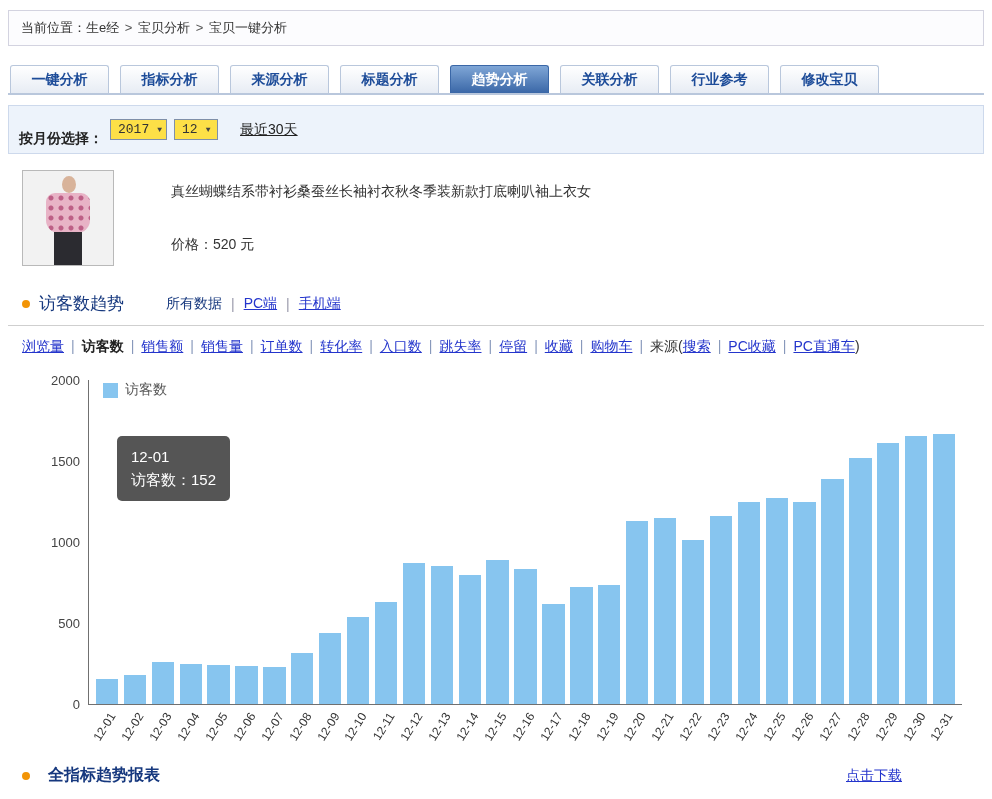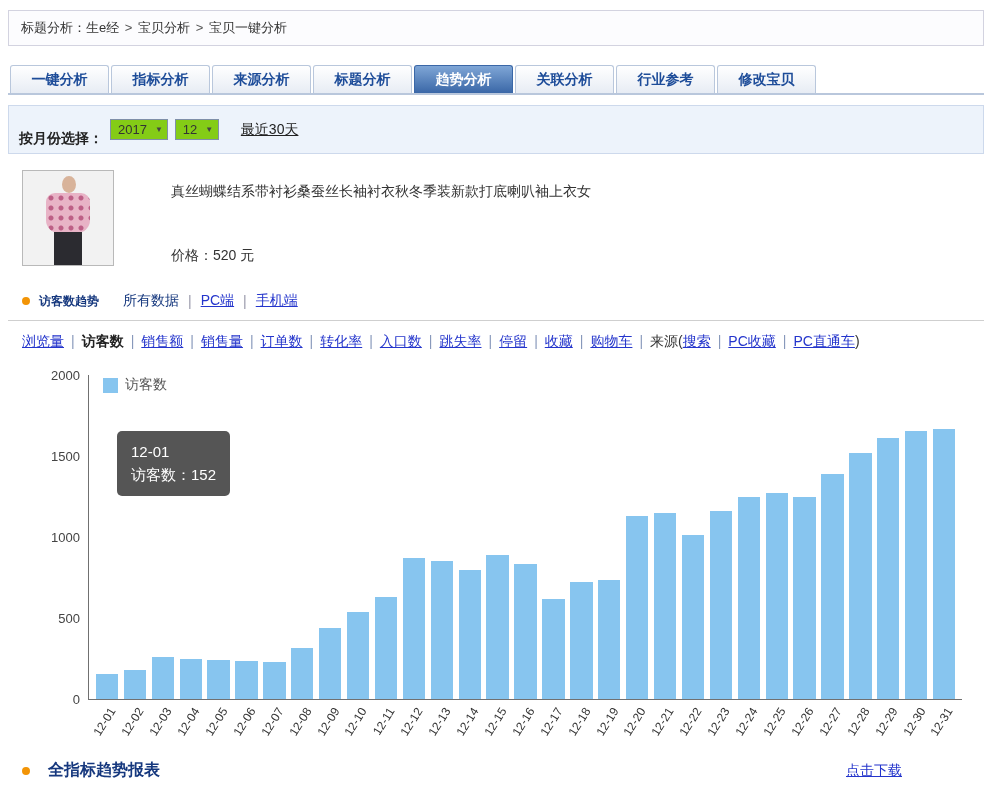--- a/index.html
+++ b/index.html
@@ -17,44 +17,44 @@
   
   .breadcrumb-bar{
     margin:10px 8px 0;border:1px solid #d3d3e0;background:#fcfcfe;
     padding:8px 12px;font-size:13px;color:#333;
   }
   .bc-item{cursor:pointer;}
   .bc-sep{color:#555;margin:0 2px;}
 
   
   .tabs-row{
-    margin:19px 8px 0;display:flex;gap:2px;
+    margin:19px 8px 0;display:flex;gap:11px;
     border-bottom:2px solid #b9c7dc;padding-left:2px;
   }
   .tab{
     width:99px;height:28px;line-height:27px;text-align:center;
     font-size:14px;font-weight:bold;color:#1d4c99;cursor:pointer;
     background:linear-gradient(#ffffff,#e7ecf4);
     border:1px solid #b9c7dc;border-bottom:none;border-radius:3px 3px 0 0;
   }
   .tab.active{
     background:linear-gradient(#7fa6d6,#3a67a7);
     color:#fff;border-color:#3a67a7;
   }
 
   
   .month-bar{
     margin:10px 8px 0;background:#edf3fb;border:1px solid #cdd9ec;
     padding:5px 10px;font-size:14px;display:flex;align-items:center;
   }
   .month-label{font-weight:bold;color:#222;margin-top:19px;}
   .select{
-    display:inline-flex;align-items:center;background:#84cc16;
+    display:inline-flex;align-items:center;background:#fde047;
     border:1px solid #7f8fa9;margin-left:7px;padding:2px 4px 2px 7px;
-    font-size:13px;cursor:pointer;min-width:44px;
+    font-size:13px;cursor:pointer;min-width:44px;font-family:Liberation Mono, monospace;
   }
   .select .arrow{font-size:8px;margin-left:8px;color:#444;}
   .recent-link{
     margin-left:22px;color:#222;text-decoration:underline;cursor:pointer;
   }
 
   
   .product{display:flex;margin:16px 0 0 22px;gap:41px;}
   .product-img{
     width:92px;height:96px;border:1px solid #b9b9b9;background:#f2f2f2;
@@ -63,32 +63,32 @@
   .p-head{position:absolute;top:5px;left:39px;width:14px;height:17px;border-radius:50%;background:#d8b39a;}
   .p-blouse{
     position:absolute;top:22px;left:23px;width:44px;height:40px;
     border-radius:9px 9px 13px 13px;background-color:#e8b3c6;
     background-image:radial-gradient(#bd5f86 2px,transparent 3px);
     background-size:10px 10px;
   }
   .p-pants{position:absolute;top:61px;left:31px;width:28px;height:35px;background:#2b2b30;}
   .product-info{margin-left:16px;padding-top:13px;font-size:14px;color:#333;}
   .product-title{max-width:640px;}
-  .product-price{margin-top:46px;}
+  .product-price{margin-top:35px;}
 
   
   .section-header-wrap{
     margin:26px 8px 0;border-bottom:1px solid #cfcfcf;
     padding:0 0 10px 14px;display:flex;align-items:center;
   }
   .bullet{
     width:6px;height:6px;border:4px solid #f29406;border-radius:50%;
     background:#ffe9c4;flex:none;margin-right:9px;
   }
-  .section-title{font-weight:bold;color:var(--accent);font-size:12px;margin-right:24px;}
+  .section-title{font-weight:normal;color:var(--accent);font-size:17px;margin-right:42px;}
   .scope-links{font-size:14px;display:flex;align-items:center;}
   .scope-active{font-weight:normal;color:var(--accent);cursor:pointer;}
   .link{color:var(--link);text-decoration:underline;cursor:pointer;}
   .sep{color:#99a;margin:0 9px;}
 
   
   .metrics-row{margin:12px 8px 0 22px;font-size:14px;}
   .metric-link{color:var(--link);text-decoration:underline;cursor:pointer;}
   .metric-active{color:#222;font-weight:bold;}
   .metric-sep{color:#8899bb;margin:0 7px;}
@@ -134,21 +134,21 @@
   .footer-note{color:#333;}
   .footer-download{
     color:var(--link);text-decoration:underline;cursor:pointer;
     margin-left:auto;margin-right:82px;flex:none;
   }
 </style>
 </head>
 <body>
 
 <div class="breadcrumb-bar">
-  <span>标题分析：</span><span id="breadcrumb-items"><span class="bc-item">生e经</span><span class="bc-sep"> &gt; </span><span class="bc-item">宝贝分析</span><span class="bc-sep"> &gt; </span><span class="bc-item">宝贝一键分析</span></span>
+  <span>当前位置：</span><span id="breadcrumb-items"><span class="bc-item">生e经</span><span class="bc-sep"> &gt; </span><span class="bc-item">宝贝分析</span><span class="bc-sep"> &gt; </span><span class="bc-item">宝贝一键分析</span></span>
 </div>
 
 <div class="tabs-row" id="tabs">
     <div class="tab">一键分析</div>
     <div class="tab">指标分析</div>
     <div class="tab">来源分析</div>
     <div class="tab">标题分析</div>
     <div class="tab active">趋势分析</div>
     <div class="tab">关联分析</div>
     <div class="tab">行业参考</div>

